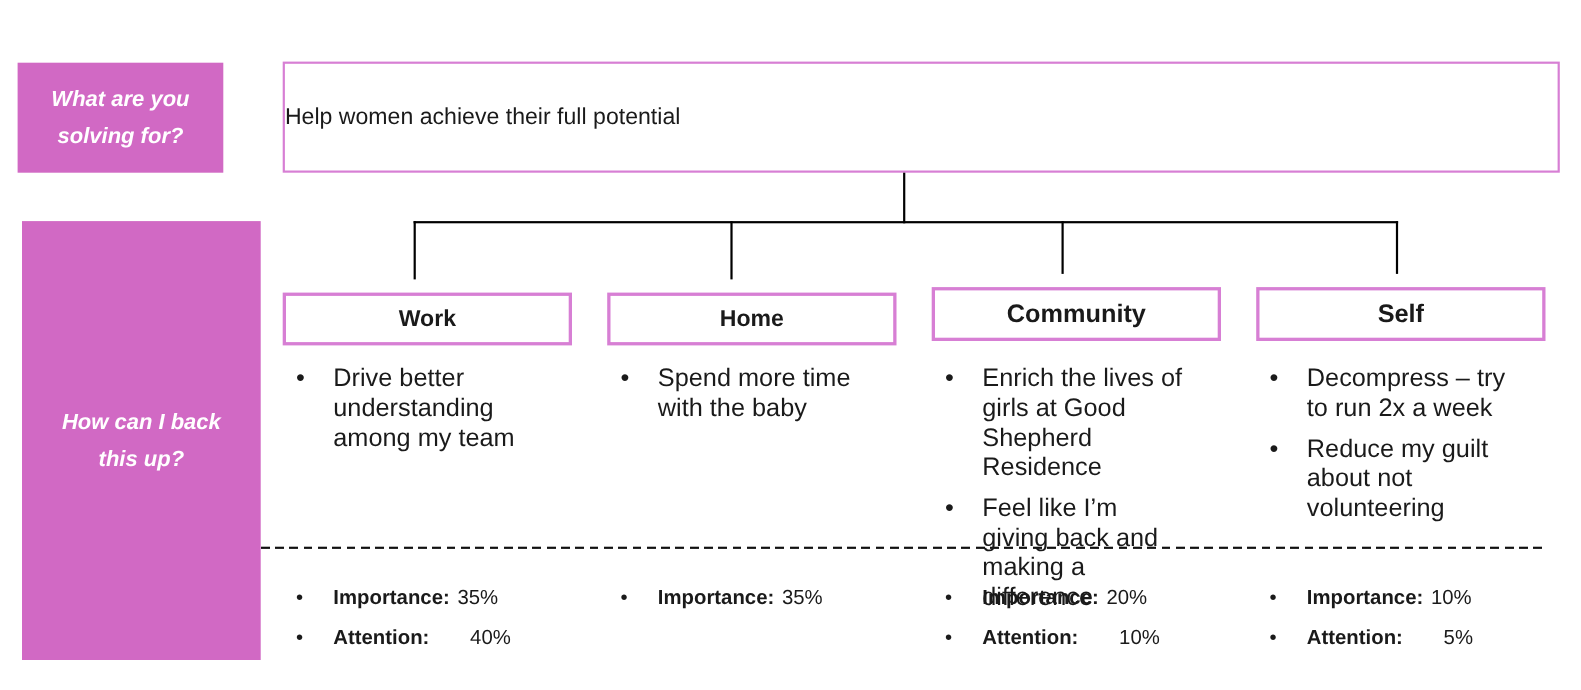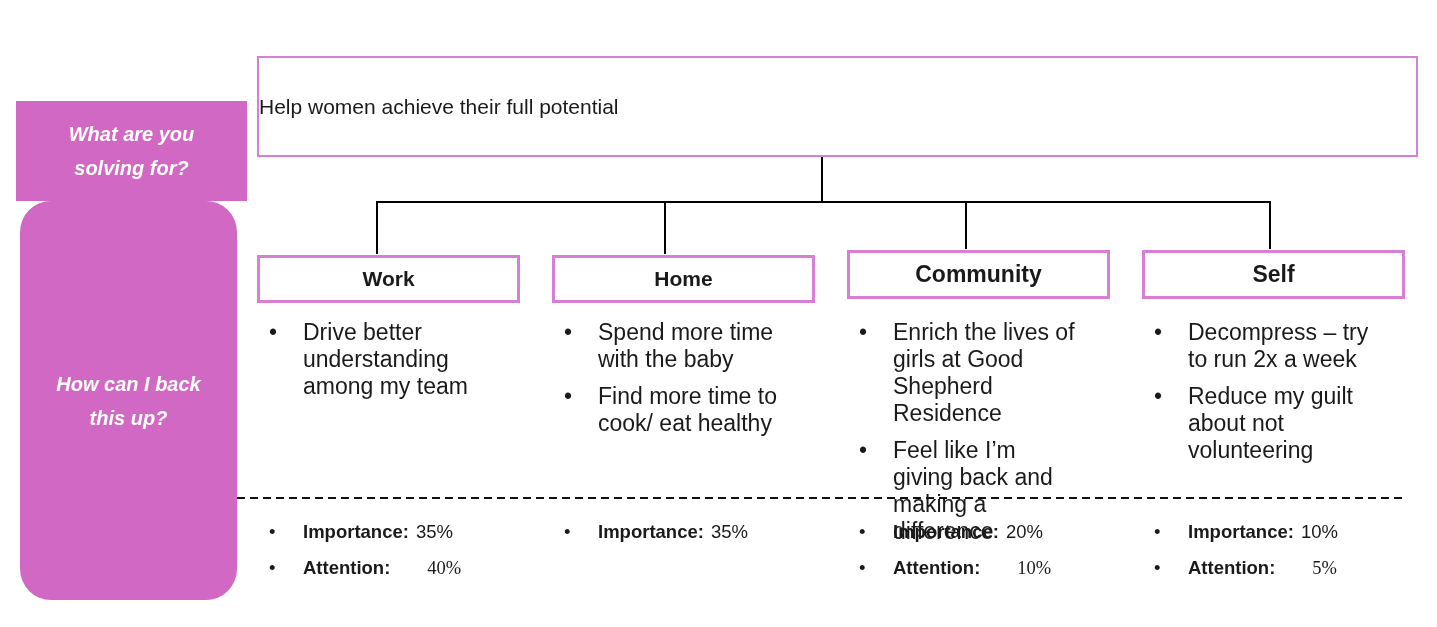--- a/index.html
+++ b/index.html
@@ -11,22 +11,22 @@
   html,body{margin:0;padding:0;background:#ffffff;}
   .canvas{
     position:relative;width:1437px;height:627px;background:#ffffff;
     font-family:"Liberation Sans",sans-serif;color:var(--text);overflow:hidden;
   }
   
   .label-box{
     position:absolute;background:var(--pink-fill);
     display:flex;align-items:center;justify-content:center;text-align:center;
   }
-  .label-box.solve{left:16px;top:57px;width:231px;height:100px;margin-top:44px;}
-  .label-box.back{left:20px;top:201px;width:217px;height:399px;border-radius:31px;}
+  .label-box.solve{left:16px;top:57px;width:187px;height:100px;}
+  .label-box.back{left:20px;top:201px;width:217px;height:399px;}
   .label-text{
     color:#ffffff;font-weight:bold;font-style:italic;
     font-size:20px;line-height:34px;width:170px;
   }
   
   .goal-box{
     position:absolute;left:257px;top:56px;width:1161px;height:101px;
     border:2px solid var(--pink-border);box-sizing:border-box;background:#ffffff;
     display:flex;align-items:center;
   }
@@ -38,21 +38,21 @@
   .drop-a{left:376px;top:201px;width:2px;height:53px;}
   .drop-b{left:664px;top:201px;width:2px;height:53px;}
   .drop-c{left:965px;top:201px;width:2px;height:48px;}
   .drop-d{left:1269px;top:201px;width:2px;height:48px;}
   
   .dashed-divider{
     position:absolute;left:237px;top:497px;width:1165px;height:2px;
     background:repeating-linear-gradient(90deg,#111 0 8px,transparent 8px 13px);
   }
   
-  .column{position:absolute;top:1px;width:263px;height:528px;}
+  .column{position:absolute;top:12px;width:263px;height:528px;}
   .col-work{left:257px;}
   .col-home{left:552px;}
   .col-community{left:847px;}
   .col-self{left:1142px;}
   .cat-box{
     position:absolute;left:0;top:254px;width:263px;height:48px;
     border:3px solid var(--pink-border);box-sizing:border-box;background:#ffffff;
     display:flex;align-items:center;justify-content:center;
   }
   .cat-title{font-weight:bold;font-size:21px;}
@@ -68,21 +68,21 @@
     content:"\2022";position:absolute;left:12px;top:0;
   }
   
   .col-stats{position:absolute;left:0;top:517px;}
   .stat-row{
     position:relative;box-sizing:content-box;width:210px;padding-left:46px;
     font-size:18.5px;line-height:27px;margin-bottom:9px;white-space:nowrap;
   }
   .stat-label{font-weight:bold;}
   .imp-val{margin-left:7px;}
-  .att-val{margin-left:37px;font-family:Liberation Serif, serif;}
+  .att-val{margin-left:37px;}
 </style>
 </head>
 <body>
 
 <div class="canvas">
 
   <div class="label-box solve">
     <div class="label-text">What are you solving for?</div>
   </div>
   <div class="label-box back">
@@ -114,21 +114,20 @@
       <div class="stat-row"><span class="stat-label">Attention:</span><span class="att-val">40%</span></div>
     </div>
   </div>
 
   <div class="column col-home">
     <div class="cat-box">
       <div class="cat-title">Home</div>
     </div>
     <div class="col-list">
       <div class="bullet-item">Spend more time with the baby</div>
-      <div class="bullet-item">Find more time to cook/ eat healthy</div>
     </div>
     <div class="col-stats">
       <div class="stat-row"><span class="stat-label">Importance:</span><span class="imp-val">35%</span></div>
     </div>
   </div>
 
   <div class="column col-community raised">
     <div class="cat-box">
       <div class="cat-title">Community</div>
     </div>

